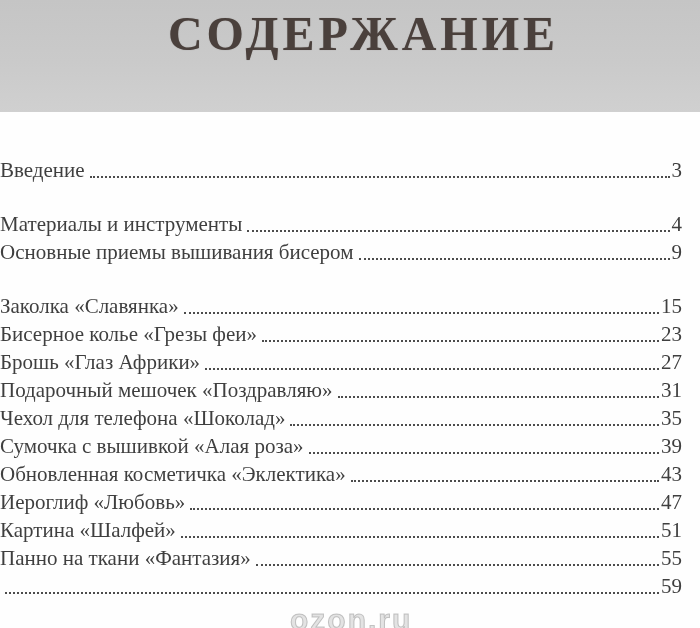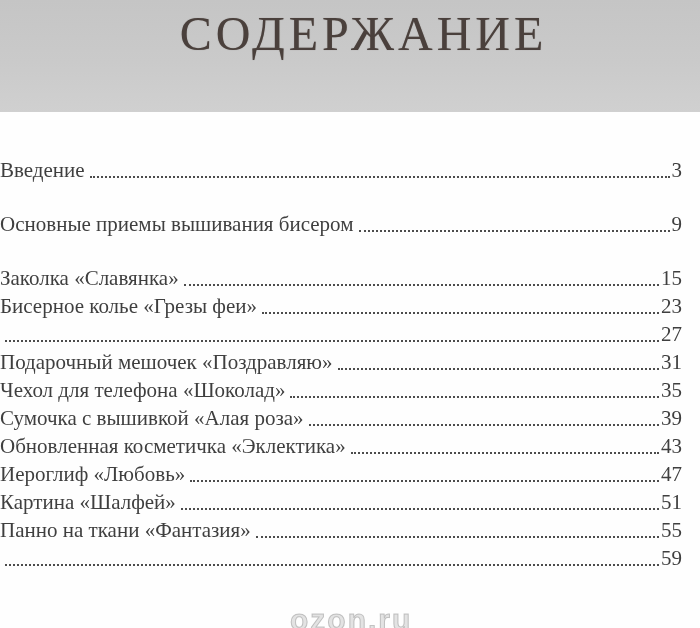--- a/index.html
+++ b/index.html
@@ -20,21 +20,21 @@
     position:relative;
   }
   .title-band{
     width:700px;height:112px;
     background:linear-gradient(180deg,#c5c5c5 0%,#cacaca 55%,#d0d0d0 100%);
     display:flex;justify-content:center;align-items:flex-start;
     padding-top:8px;
   }
   .page-title{
     font-size:48px;
-    font-weight:normal;
+    font-weight:bold;
     letter-spacing:4px;
     color:var(--title-color);
     line-height:1.1;
     text-shadow:0 0 1px rgba(74,64,60,.4);
     margin-left:27px;
   }
   .toc{
     padding:44px 18px 0 0;
   }
   .toc-group{
@@ -85,37 +85,43 @@
 <div class="toc">
     <div class="toc-group">
       <div class="toc-row">
         <span class="toc-label">Введение</span>
         <span class="toc-dots"></span>
         <span class="toc-page">3</span>
       </div>
     </div>
     <div class="toc-group">
       <div class="toc-row">
+        <span class="toc-label">Материалы и инструменты</span>
+        <span class="toc-dots"></span>
+        <span class="toc-page">4</span>
+      </div>
+      <div class="toc-row">
         <span class="toc-label">Основные приемы вышивания бисером</span>
         <span class="toc-dots"></span>
         <span class="toc-page">9</span>
       </div>
     </div>
     <div class="toc-group">
       <div class="toc-row">
         <span class="toc-label">Заколка «Славянка»</span>
         <span class="toc-dots"></span>
         <span class="toc-page">15</span>
       </div>
       <div class="toc-row">
         <span class="toc-label">Бисерное колье «Грезы феи»</span>
         <span class="toc-dots"></span>
         <span class="toc-page">23</span>
       </div>
       <div class="toc-row">
+        <span class="toc-label">Брошь «Глаз Африки»</span>
         <span class="toc-dots"></span>
         <span class="toc-page">27</span>
       </div>
       <div class="toc-row">
         <span class="toc-label">Подарочный мешочек «Поздравляю»</span>
         <span class="toc-dots"></span>
         <span class="toc-page">31</span>
       </div>
       <div class="toc-row">
         <span class="toc-label">Чехол для телефона «Шоколад»</span>

